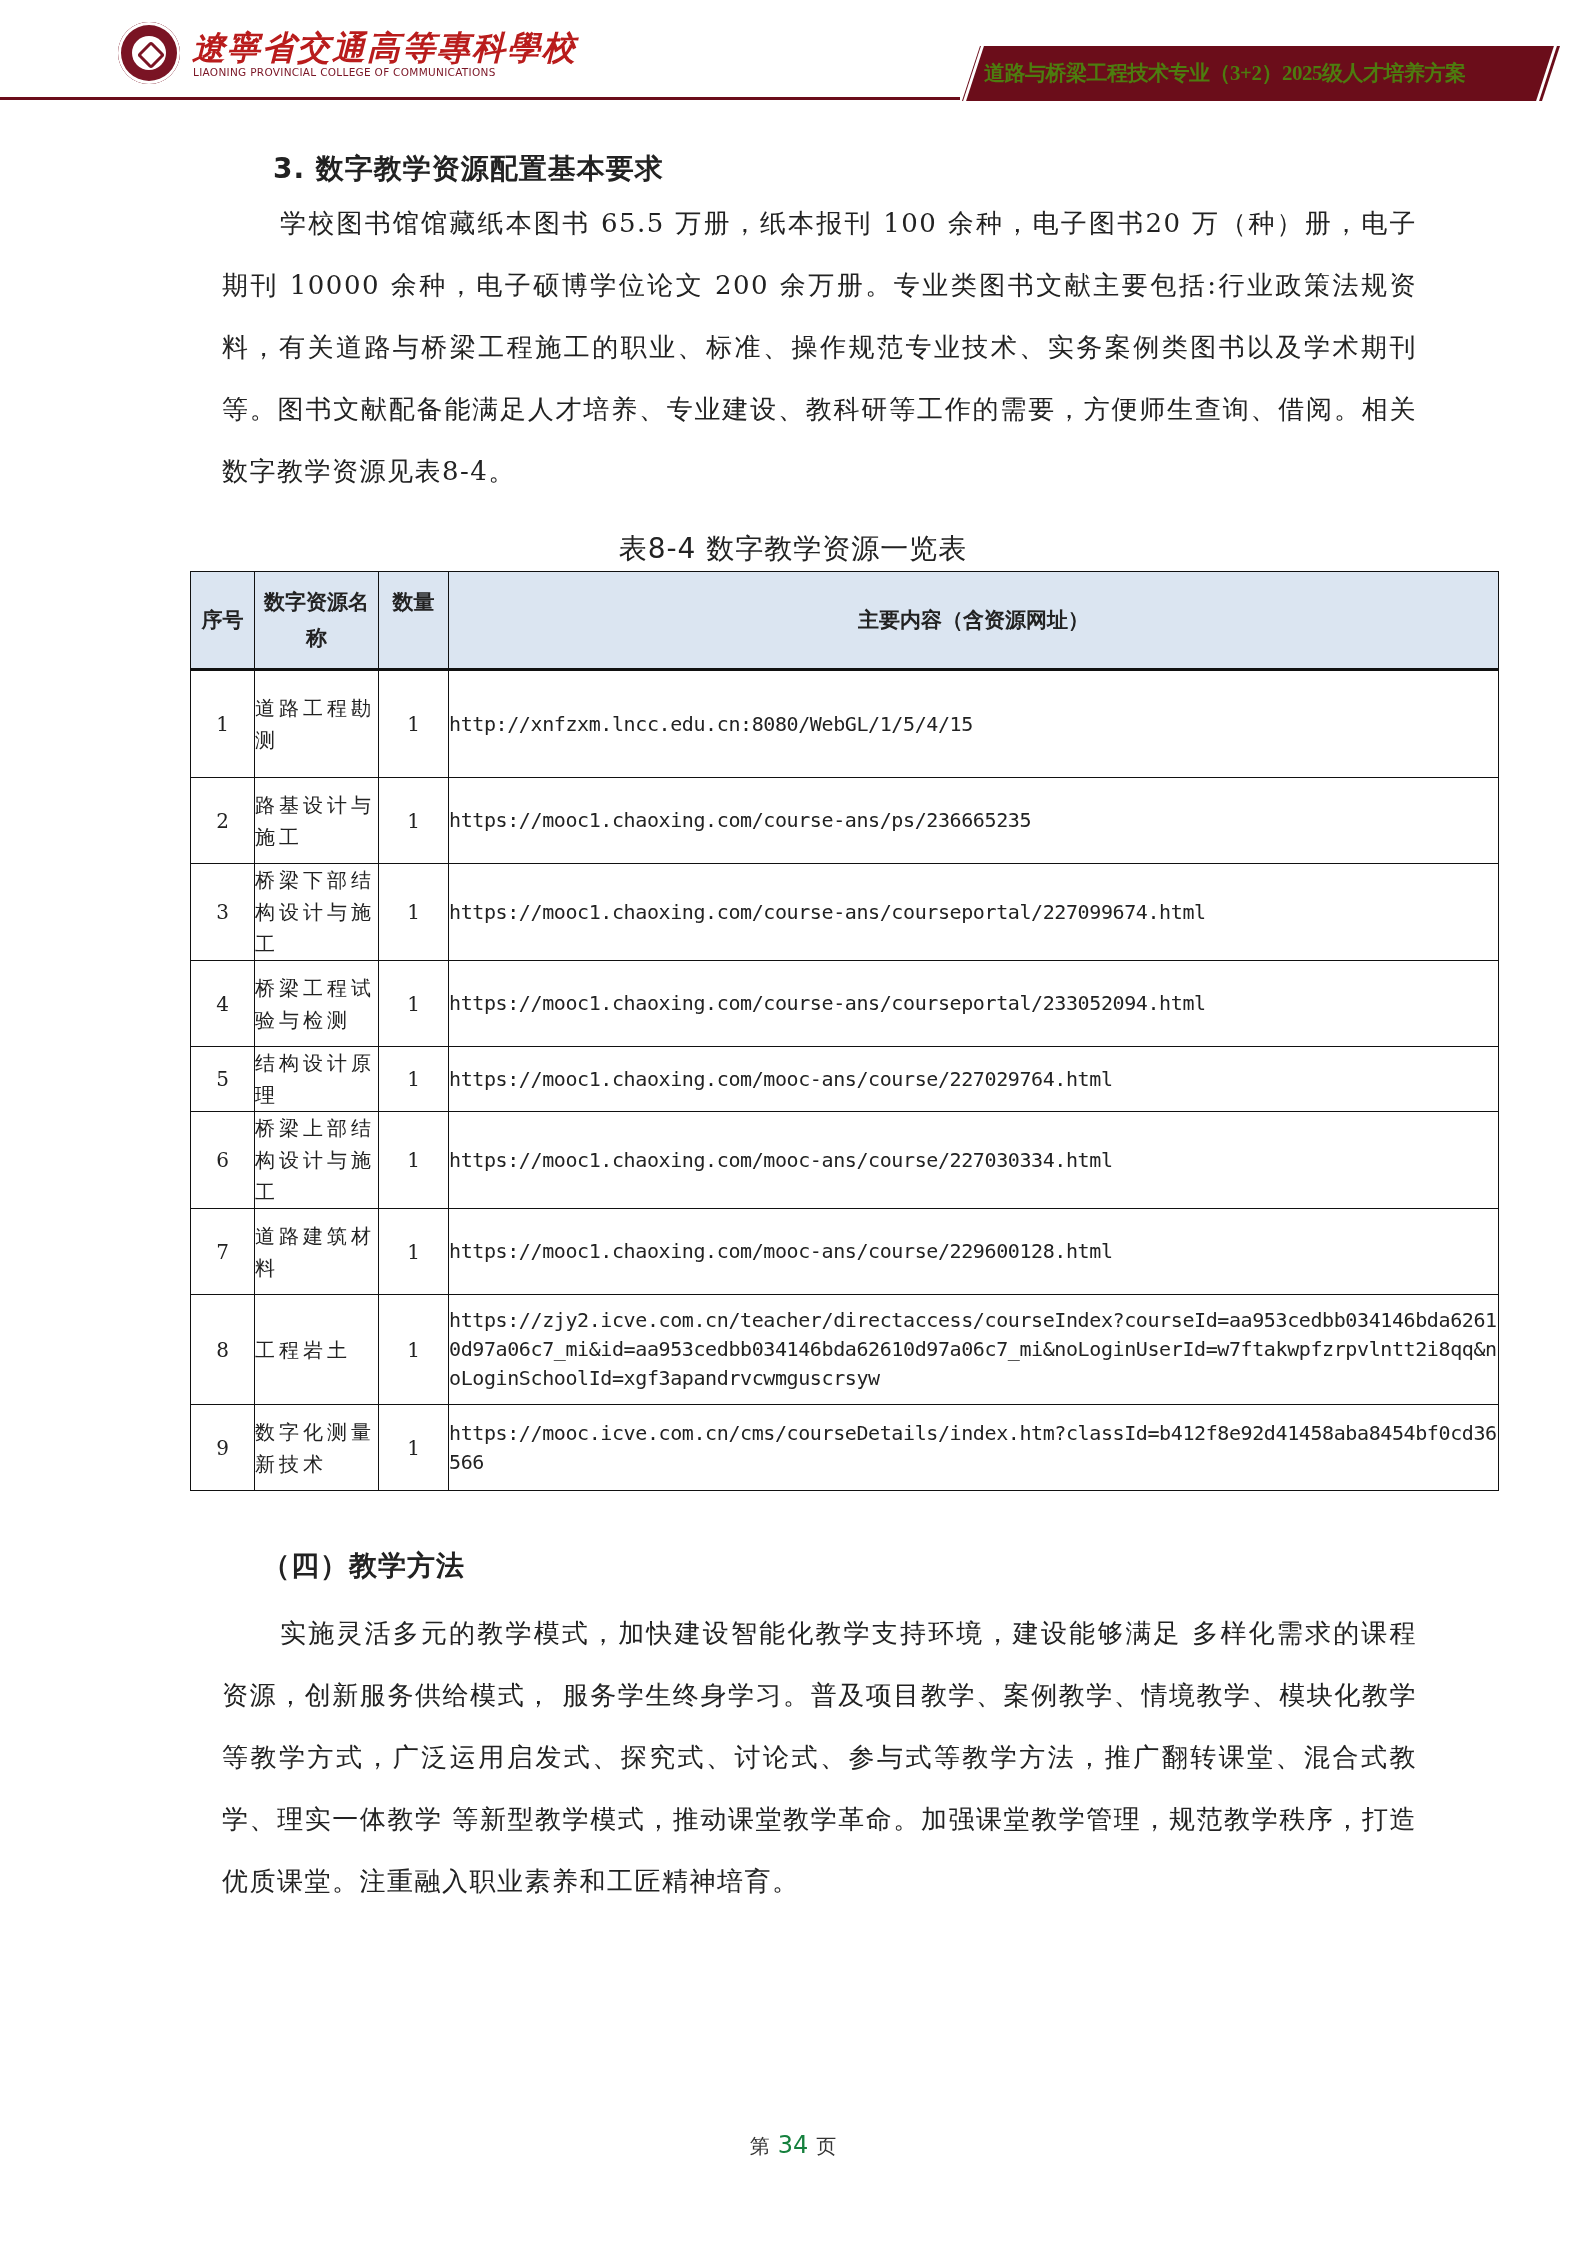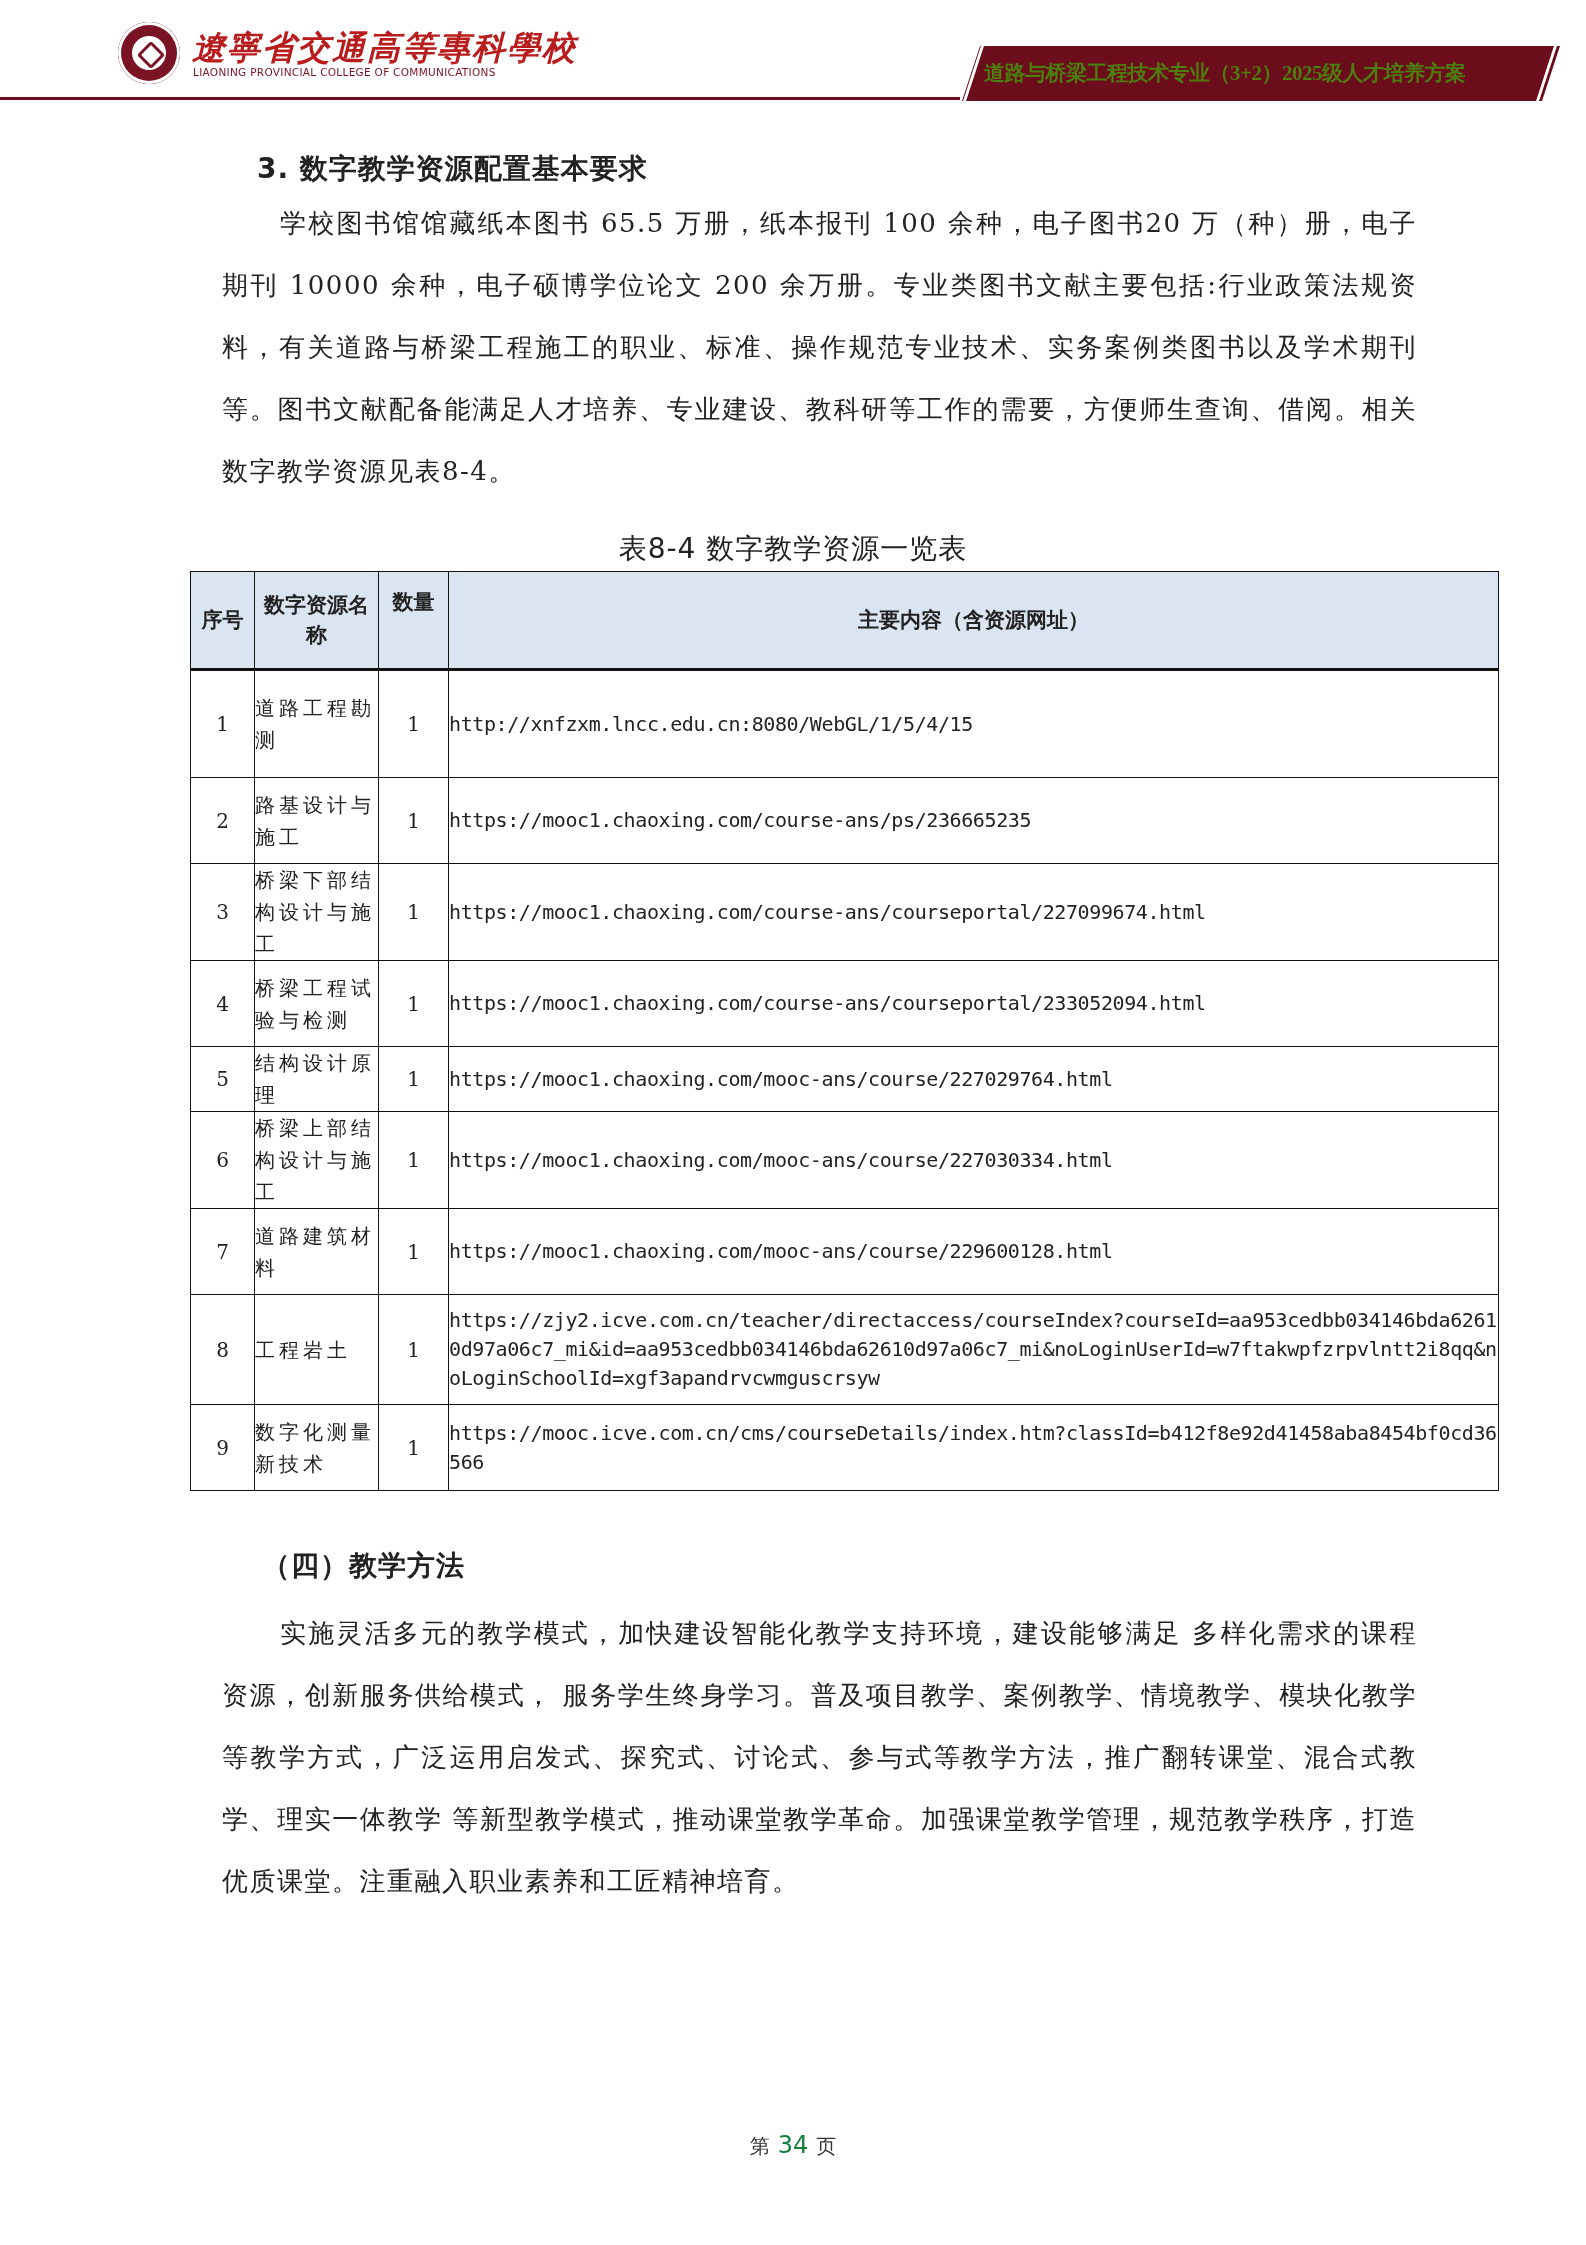--- a/index.html
+++ b/index.html
@@ -19,32 +19,32 @@
   .hdr-en { position: absolute; left: 193px; top: 66px; font-family: "DejaVu Sans", sans-serif; font-size: 10.5px;
             letter-spacing: 0.3px; color: #7a1424; }
   .hdr-line { position: absolute; left: 0; top: 97px; width: 960px; height: 3px; background: #6b0d1a; }
   .hdr-band { position: absolute; left: 962px; top: 46px; width: 598px; height: 55px; background: #6b0d1a;
               clip-path: polygon(18px 0, 100% 0, calc(100% - 18px) 100%, 0 100%); }
   .hdr-band-title { position: absolute; left: 984px; top: 59px; width: 560px; color: #4d7c0f;
                     font-family: Liberation Serif, serif; font-weight: bold; font-size: 21px; letter-spacing: -0.5px; white-space: nowrap; }
   .hdr-slash { position: absolute; top: 46px; width: 3px; height: 55px; background: #fff; transform: skewX(-18deg); }
 
   
-  .h3 { position: absolute; left: 257px; top: 150px; font-size: 28px; font-weight: bold; letter-spacing: 1px;
+  .h3 { position: absolute; left: 273px; top: 150px; font-size: 28px; font-weight: bold; letter-spacing: 1px;
         font-family: "DejaVu Sans", sans-serif; }
   .para { position: absolute; left: 197px; width: 1195px; font-size: 26px; line-height: 62px; letter-spacing: 1.5px;
           text-indent: 58px; text-align: justify; margin-left: 25px; }
   .caption { position: absolute; left: 0; width: 1586px; text-align: center; top: 530px; font-size: 28px;
              font-family: "DejaVu Sans", sans-serif; letter-spacing: 1px; }
 
   
   table.res { position: absolute; left: 190px; top: 571px; width: 1309px; border-collapse: collapse; table-layout: fixed; }
   table.res td, table.res th { border: 1.5px solid #111; vertical-align: middle; padding: 0; }
   table.res th { background: #dbe5f1; font-family: "DejaVu Sans", sans-serif; font-weight: bold; font-size: 21px; height: 80px; border-bottom: 3px solid #111; }
-  table.res th.c-name { line-height: 30px; padding: 0 2px; }
+  table.res th.c-name { line-height: 36px; padding: 0 2px; }
   table.res td { font-size: 20px; }
   td.c-no { text-align: center; }
   td.c-name { padding: 0 3px; line-height: 32px; letter-spacing: 4px; vertical-align: top; padding-top: 8px; }
   td.c-qty { text-align: center; }
   td.c-url { padding: 0 14px; font-family: "DejaVu Sans Mono", "Liberation Mono", monospace; font-size: 19px;
              line-height: 29px; word-break: break-all; letter-spacing: -0.4px; }
 
   .h4 { position: absolute; left: 262px; top: 1547px; font-size: 28px; font-weight: bold; font-family: "DejaVu Sans", sans-serif; letter-spacing: 1px; }
 
   .footer { position: absolute; left: 0; width: 1586px; top: 2131px; text-align: center; font-size: 20px;

